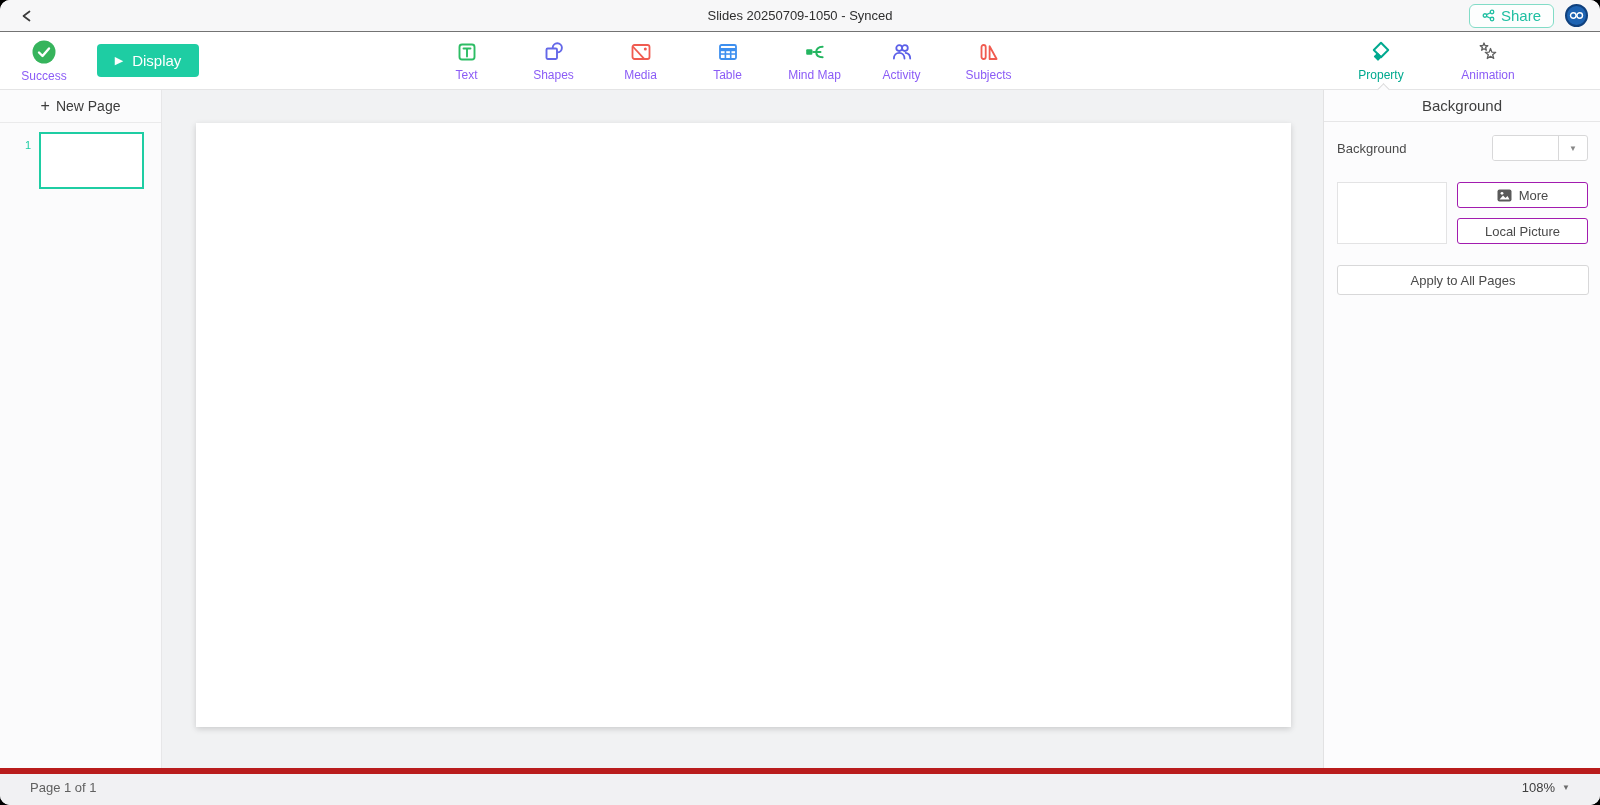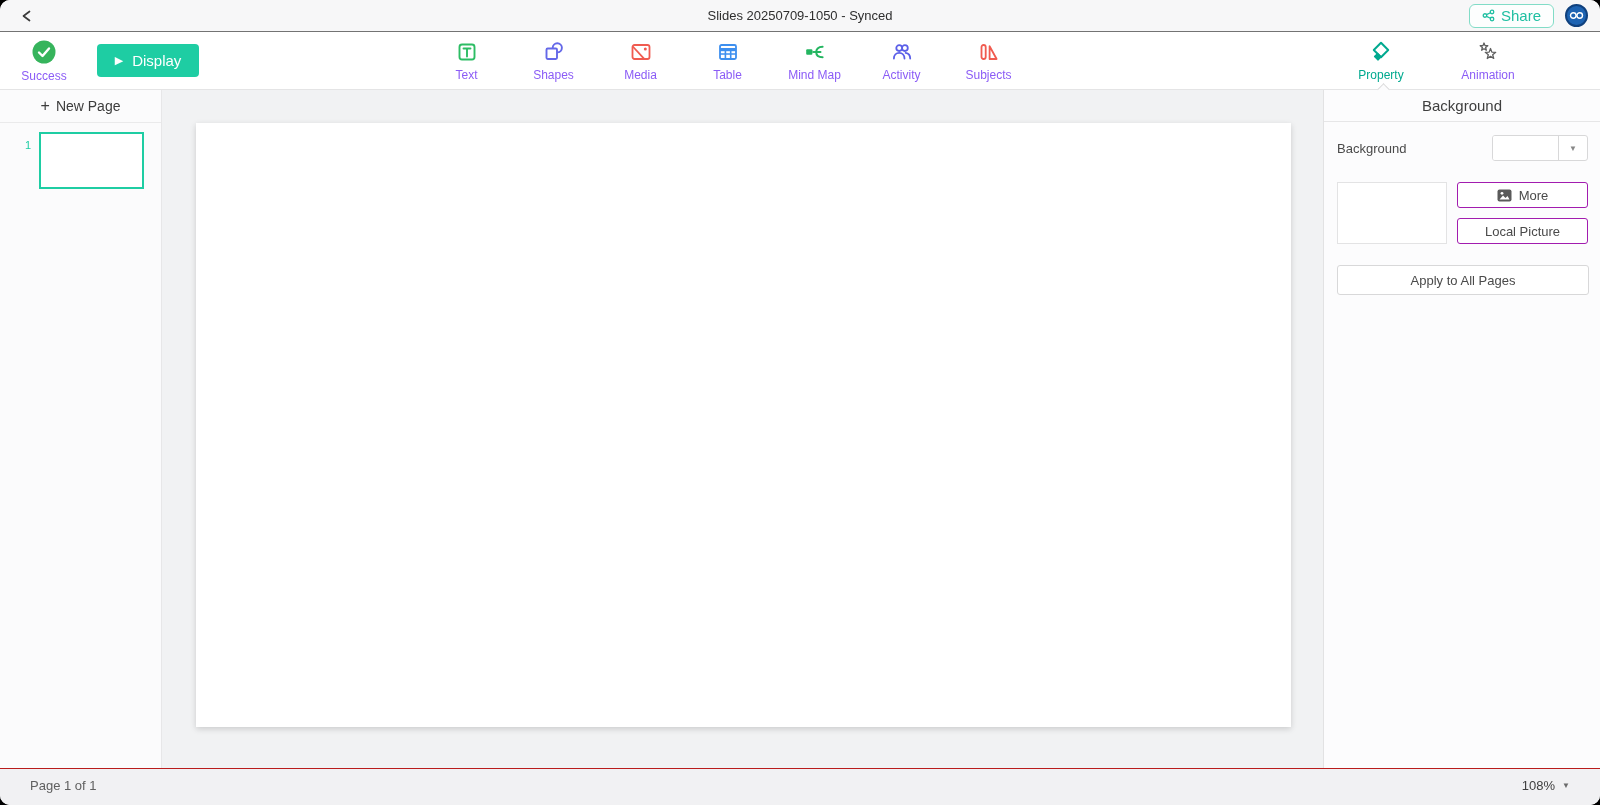--- a/index.html
+++ b/index.html
@@ -51,21 +51,21 @@
   .color-combo { display:flex; width:96px; height:26px; background:#fff; border:1px solid #d8d8d9; border-radius:3px; overflow:hidden; cursor:pointer; }
   .color-swatch { flex:1; background:#fff; }
   .combo-arrow { width:29px; border-left:1px solid #d8d8d9; display:flex; align-items:center; justify-content:center; font-size:8px; color:#888; }
   .pick-row { margin-top:21px; display:flex; gap:10px; }
   .bg-preview { width:111px; height:62px; background:#fff; border:1px solid #e3e3e4; cursor:pointer; }
   .pick-col { display:flex; flex-direction:column; gap:10px; }
   .panel-btn { width:131px; height:26px; background:#fff; border:1px solid #a21caf; border-radius:3px; font-size:13px; color:#4a4a4a; display:flex; align-items:center; justify-content:center; gap:7px; cursor:pointer; font-family:"Liberation Sans",sans-serif; }
   .apply-btn { margin-top:21px; width:252px; height:30px; background:#fff; border:1px solid #d8d8d9; border-radius:3px; font-size:13px; color:#4a4a4a; display:flex; align-items:center; justify-content:center; cursor:pointer; font-family:"Liberation Sans",sans-serif; }
 
   
-  .statusbar { height:37px; background:#f1f1f3; border-top:1px solid #b91c1c; display:flex; align-items:center; justify-content:space-between; padding:0 30px 4px 30px; }
+  .statusbar { height:37px; background:#f1f1f3; border-top:6px solid #b91c1c; display:flex; align-items:center; justify-content:space-between; padding:0 30px 4px 30px; }
   .page-indicator { font-size:13px; color:#606060; }
   .zoom-ctl { display:flex; align-items:center; gap:7px; cursor:pointer; }
   .zoom-val { font-size:13px; color:#404040; }
   .zoom-caret { font-size:8px; color:#6b6b6b; }
 </style>
 </head>
 <body>
 
 <div class="window">
 

